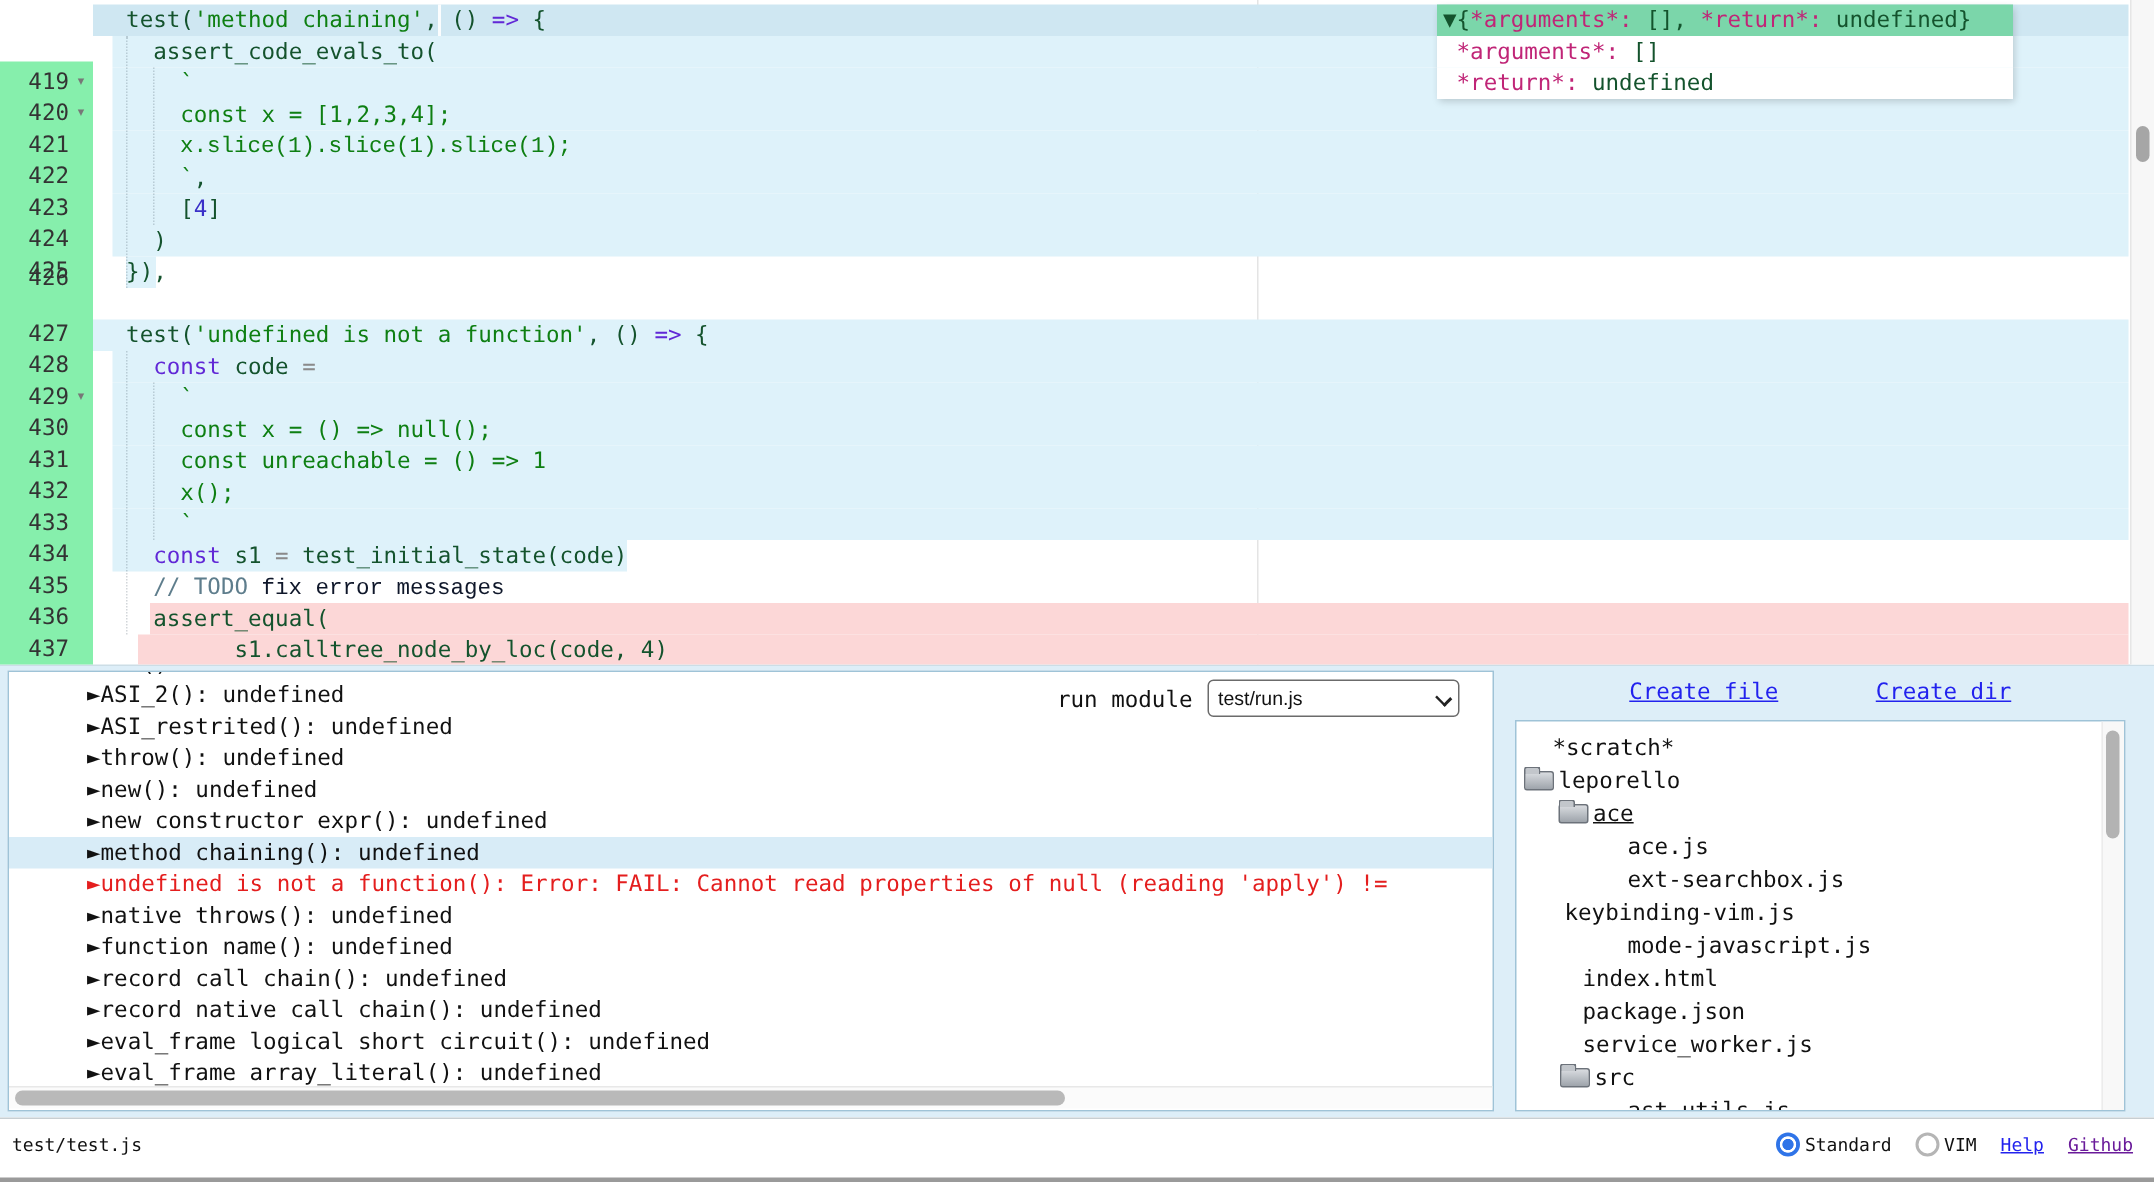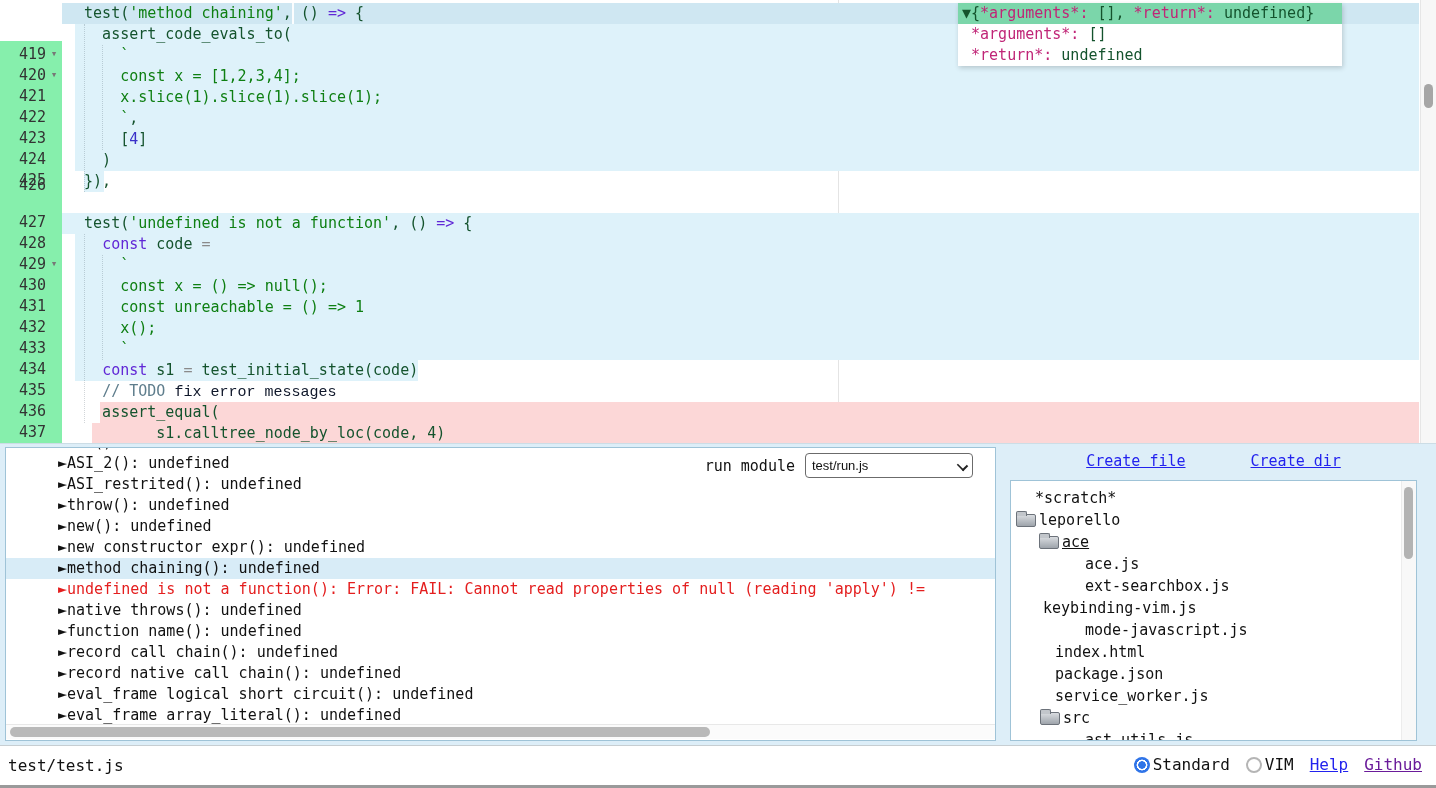--- a/index.html
+++ b/index.html
@@ -96,21 +96,21 @@
                  background:#c2c6cb; border:1px solid #6c727a; border-bottom:none;
                  border-radius:2px 2px 0 0; }
   #f-sb-track { position:absolute; right:0; top:0; width:15px; height:259px;
                 background:#f8f8f8; border-left:1px solid #ececec; }
   #f-sb-thumb { position:absolute; right:3px; top:6px; width:9px; height:72px;
                 border-radius:5px; background:#b3b3b3; }
 
   
   #statusbar { position:absolute; left:0; top:745px; width:1436px; height:43px;
                background:#fff; border-top:1px solid #c7ced2; border-bottom:3px solid #9a9a9a;
-               display:flex; align-items:center; font-size:16px; }
+               display:flex; align-items:center; font-size:12px; }
   #current-file { position:absolute; left:8px; top:10px; }
   #status-right { position:absolute; right:14px; top:9px; display:flex; align-items:center; gap:16px; }
   .radio-group { display:flex; align-items:center; gap:3px; cursor:pointer; }
   .radio { width:16px; height:16px; border-radius:50%; background:#fff; border:2px solid #b5b5b5; }
   .radio.sel { border:none;
      background:radial-gradient(circle at 50% 50%, #2f74e8 0 3.5px, #ffffff 4px 5.2px, #2f74e8 5.7px 8px); }
 </style>
 </head>
 <body>
 
@@ -142,21 +142,21 @@
     <div class="indent-guide" style="left:84px; top:24px; height:168px;"></div>
     <div class="indent-guide" style="left:102px; top:45px; height:105px;"></div>
     <div class="indent-guide" style="left:84px; top:234px; height:189px;"></div>
     <div class="indent-guide" style="left:102px; top:255px; height:105px;"></div>
     <div id="cursor"></div>
     <div id="code-lines">
         <div class="code-row" style="top: 3px;"><span class="sg-p">  test(</span><span class="sg-s">'method chaining'</span><span class="sg-p">, () </span><span class="sg-k">=&gt;</span><span class="sg-p"> {</span></div>
         <div class="code-row" style="top: 24px;"><span class="sg-p">    assert_code_evals_to(</span></div>
         <div class="code-row" style="top: 45px;"><span class="sg-p">      </span><span class="sg-s">`</span></div>
         <div class="code-row" style="top: 66px;"><span class="sg-p">      </span><span class="sg-s">const x = [1,2,3,4];</span></div>
-        <div class="code-row" style="top: 87px;"><span class="sg-p">      </span><span class="sg-s">x.slice(1).slice(1).slice(1);</span></div>
+        <div class="code-row" style="top: 87px; font-family: Liberation Mono, monospace;"><span class="sg-p">      </span><span class="sg-s">x.slice(1).slice(1).slice(1);</span></div>
         <div class="code-row" style="top: 108px;"><span class="sg-p">      </span><span class="sg-s">`</span><span class="sg-p">,</span></div>
         <div class="code-row" style="top: 129px;"><span class="sg-p">      [</span><span class="sg-n">4</span><span class="sg-p">]</span></div>
         <div class="code-row" style="top: 150px;"><span class="sg-p">    )</span></div>
         <div class="code-row" style="top: 171px;"><span class="sg-p">  }),</span></div>
         <div class="code-row" style="top: 192px;"></div>
         <div class="code-row" style="top: 213px;"><span class="sg-p">  test(</span><span class="sg-s">'undefined is not a function'</span><span class="sg-p">, () </span><span class="sg-k">=&gt;</span><span class="sg-p"> {</span></div>
         <div class="code-row" style="top: 234px;"><span class="sg-p">    </span><span class="sg-k">const</span><span class="sg-p"> code </span><span class="sg-o">=</span><span class="sg-p"> </span></div>
         <div class="code-row" style="top: 255px;"><span class="sg-p">      </span><span class="sg-s">`</span></div>
         <div class="code-row" style="top: 276px;"><span class="sg-p">      </span><span class="sg-s">const x = () =&gt; null();</span></div>
         <div class="code-row" style="top: 297px;"><span class="sg-p">      </span><span class="sg-s">const unreachable = () =&gt; 1</span></div>

